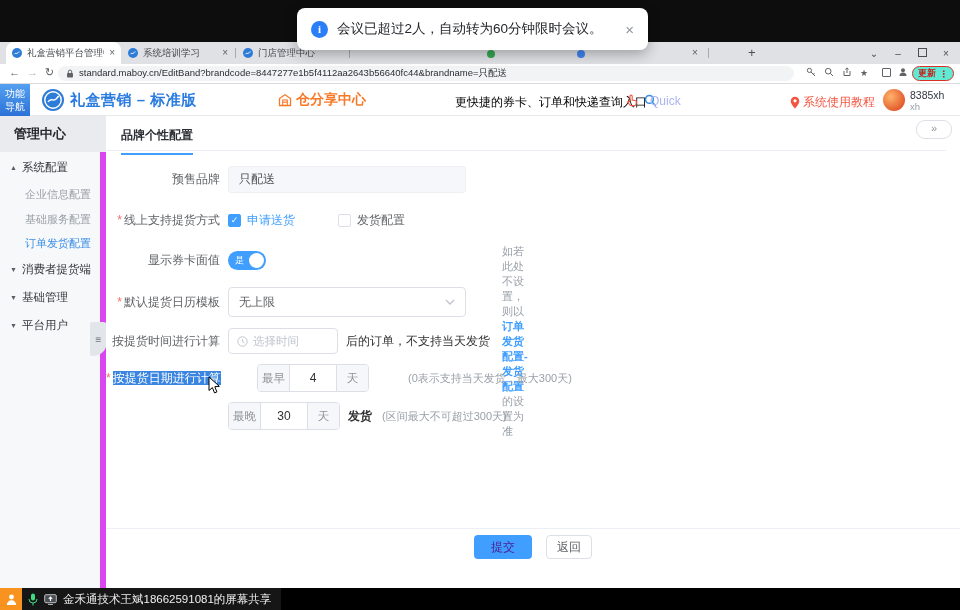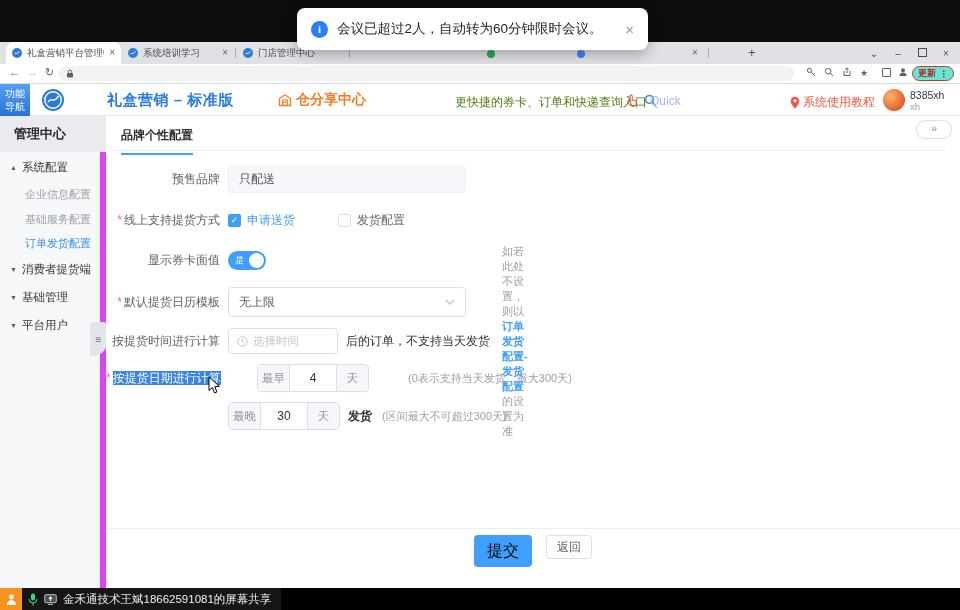--- a/index.html
+++ b/index.html
@@ -24,23 +24,23 @@
   .toolbar{left:0;top:64px;width:960px;height:20px;background:#fff;border-bottom:1px solid #dadce0;box-sizing:border-box;}
   .navbtn{position:absolute;top:3px;font-size:11px;color:#5f6368;line-height:1;}
   .omnibox{position:absolute;left:58px;top:2px;width:736px;height:15px;background:#f1f3f4;border-radius:8px;display:flex;align-items:center;padding:0 8px;box-sizing:border-box;gap:5px;}
   .urltext{font-size:9.5px;color:#2b2e33;white-space:nowrap;overflow:hidden;}
   .tbicon{position:absolute;top:3px;color:#5f6368;font-size:10px;line-height:1.4;}
   .updatechip{position:absolute;left:912px;top:2px;height:15px;border:1px solid #d93025;background:#5eead4;border-radius:8px;display:flex;align-items:center;padding:0 5px;gap:3px;box-sizing:border-box;}
   .updatechip b{font-size:9px;color:#c5221f;font-weight:bold;}
   
   .appheader{left:0;top:84px;width:960px;height:32px;background:#fff;border-bottom:1px solid #e7e9ec;box-sizing:border-box;}
   .navbox{position:absolute;left:0;top:0;width:30px;height:32px;background:linear-gradient(180deg,#55a0f0,#2b72d8);color:#fff;font-size:10px;line-height:1.3;display:flex;flex-direction:column;align-items:center;justify-content:center;}
-  .brandname{position:absolute;left:70px;top:7px;font-size:15px;font-weight:bold;color:#2b7ce0;letter-spacing:.5px;margin-left:37px;}
+  .brandname{position:absolute;left:70px;top:7px;font-size:15px;font-weight:bold;color:#2b7ce0;letter-spacing:.5px;}
   .sharecenter{position:absolute;left:278px;top:7px;display:flex;align-items:center;gap:4px;font-size:14px;font-weight:bold;color:#f87a28;}
-  .promo{position:absolute;left:455px;top:10px;font-size:12px;color:#4d7c0f;}
+  .promo{position:absolute;left:455px;top:10px;font-size:12px;color:#000000;}
   .quick{position:absolute;left:650px;top:10px;font-size:12px;color:#a9b4f2;}
   .tutorial{position:absolute;left:790px;top:10px;display:flex;align-items:center;gap:3px;font-size:12px;color:#f25642;}
   .avatar{position:absolute;left:883px;top:5px;width:22px;height:22px;border-radius:50%;background:radial-gradient(circle at 35% 35%,#ffb36b,#e2572b 75%);}
   .uname{position:absolute;left:910px;top:5px;font-size:10.5px;color:#33373d;}
   .usub{position:absolute;left:910px;top:17px;font-size:9.5px;color:#9aa0a8;}
   
   .page{left:0;top:116px;width:960px;height:472px;}
   .sidebar{position:absolute;left:0;top:0;width:106px;height:472px;background:#f7f8fa;border-right:6px solid #d946ef;box-sizing:border-box;}
   .sbtitle{position:absolute;left:0;top:0;width:106px;height:36px;background:#e9ebef;font-size:13px;font-weight:bold;color:#24272c;line-height:36px;padding-left:14px;box-sizing:border-box;}
   .sbgroup{position:absolute;left:0;width:106px;font-size:11.5px;color:#32353a;display:flex;align-items:center;gap:5px;padding-left:10px;box-sizing:border-box;cursor:pointer;}
@@ -71,21 +71,21 @@
   .tip b{color:#409eff;font-weight:bold;}
   .igroup{display:flex;height:28px;border:1px solid #dcdfe6;border-radius:4px;overflow:hidden;box-sizing:border-box;}
   .igroup .pre,.igroup .suf{width:31px;background:#f5f7fa;color:#909399;font-size:11.5px;display:flex;align-items:center;justify-content:center;}
   .igroup .pre{border-right:1px solid #dcdfe6;}
   .igroup .suf{border-left:1px solid #dcdfe6;}
   .igroup .val{width:46px;background:#fff;color:#303133;font-size:12px;display:flex;align-items:center;justify-content:center;}
   .hint{font-size:11px;color:#9aa0a8;margin-left:10px;}
   .fahuo{font-size:12px;font-weight:bold;color:#303133;margin-left:8px;}
   .footline{position:absolute;left:0;top:412px;width:854px;height:1px;background:#ebeef5;}
   .footbtns{position:absolute;left:0;top:419px;width:854px;display:flex;justify-content:center;gap:14px;}
-  .btn-primary{min-width:38px;height:32px;background:#409eff;border-radius:4px;color:#000000;font-size:16px;display:flex;align-items:center;justify-content:center;padding:0 10px;}
+  .btn-primary{min-width:38px;height:24px;background:#409eff;border-radius:4px;color:#4c1d95;font-size:12px;display:flex;align-items:center;justify-content:center;padding:0 10px;}
   .btn-plain{min-width:38px;height:24px;background:#fff;border:1px solid #dcdfe6;border-radius:4px;color:#606266;font-size:12px;display:flex;align-items:center;justify-content:center;padding:0 10px;box-sizing:border-box;}
   
   .notif{left:297px;top:8px;width:351px;height:42px;background:#fff;border-radius:8px;box-shadow:0 4px 14px rgba(0,0,0,.3);display:flex;align-items:center;padding:0 14px;box-sizing:border-box;gap:9px;z-index:60;}
   .notif .ic{width:17px;height:17px;border-radius:50%;background:#2a7ef7;color:#fff;font-size:11px;font-weight:bold;display:flex;align-items:center;justify-content:center;flex:none;font-family:"Liberation Serif",serif;}
   .notif .txt{font-size:13.5px;color:#24262b;white-space:nowrap;}
   .notif .close{margin-left:auto;font-size:15px;color:#8f959e;}
   
   .sharechip-person{width:22px;height:22px;background:#f7931e;display:flex;align-items:center;justify-content:center;flex:none;}
   .sharechip{height:22px;background:#161616;display:flex;align-items:center;padding:0 10px 0 6px;gap:6px;}
   .sharechip .txt{font-size:11.5px;color:#f0f0f0;white-space:nowrap;}
@@ -139,20 +139,21 @@
 
   <div class="abs toolbar">
     <span class="navbtn" style="left:9px;">←</span>
     <span class="navbtn" style="left:27px;color:#b6bac0;">→</span>
     <span class="navbtn" style="left:45px;">↻</span>
     <div class="omnibox">
       <svg width="8" height="9" viewBox="0 0 8 9">
           <rect x="1" y="4" width="6" height="4.5" rx="1" fill="#5f6368"></rect>
           <path d="M2.3 4V2.8a1.7 1.7 0 0 1 3.4 0V4" stroke="#5f6368" fill="none"></path>
         </svg>
+      <span class="urltext">standard.maboy.cn/EditBand?brandcode=8447277e1b5f4112aa2643b56640fc44&amp;brandname=只配送</span>
     </div>
     <span class="tbicon" style="left:806px;"><svg width="10" height="10" viewBox="0 0 10 10">
           <circle cx="3.4" cy="3.4" r="2.1" stroke="#5f6368" fill="none"></circle>
           <path d="M5 5l4 4M7.3 7.3l1.2-1.2" stroke="#5f6368" fill="none"></path>
         </svg></span>
     <span class="tbicon" style="left:824px;"><svg width="10" height="10" viewBox="0 0 10 10">
           <circle cx="4.2" cy="4.2" r="2.8" stroke="#5f6368" fill="none"></circle>
           <path d="M6.4 6.4L9 9" stroke="#5f6368" fill="none"></path>
         </svg></span>
     <span class="tbicon" style="left:842px;"><svg width="10" height="10" viewBox="0 0 10 10">

